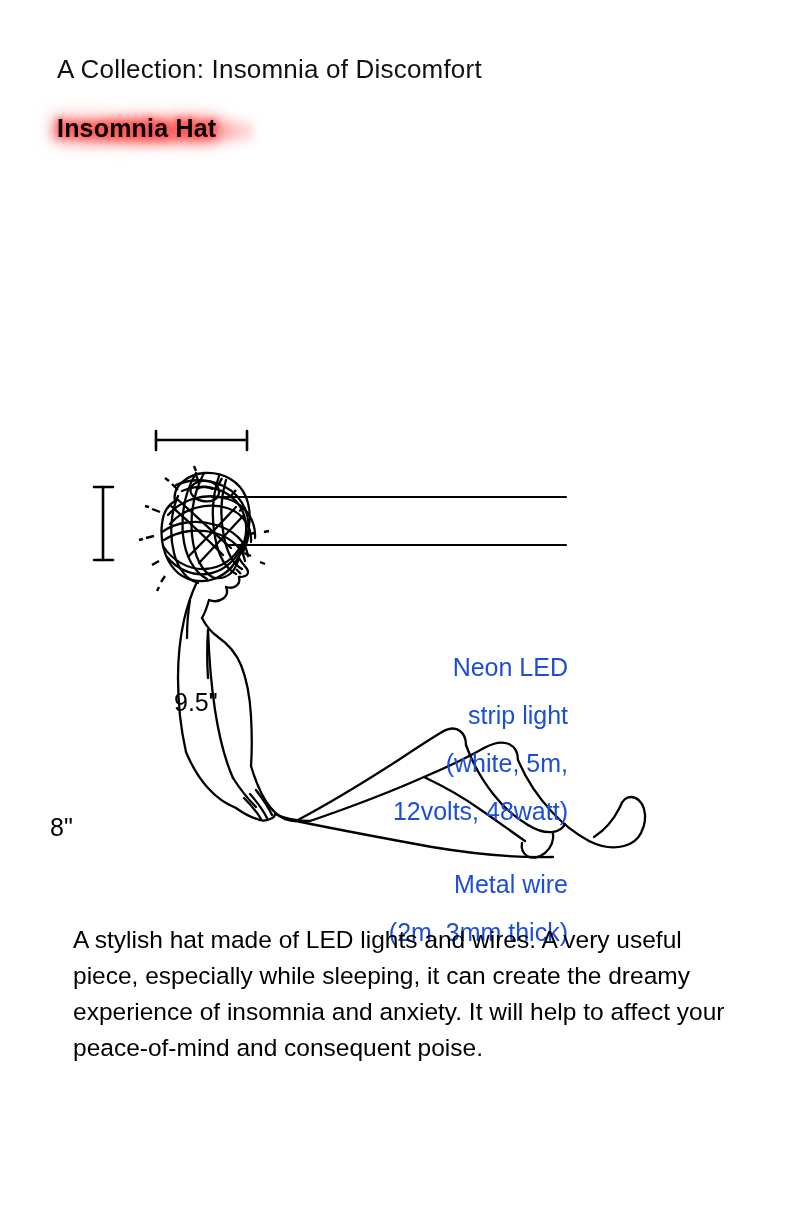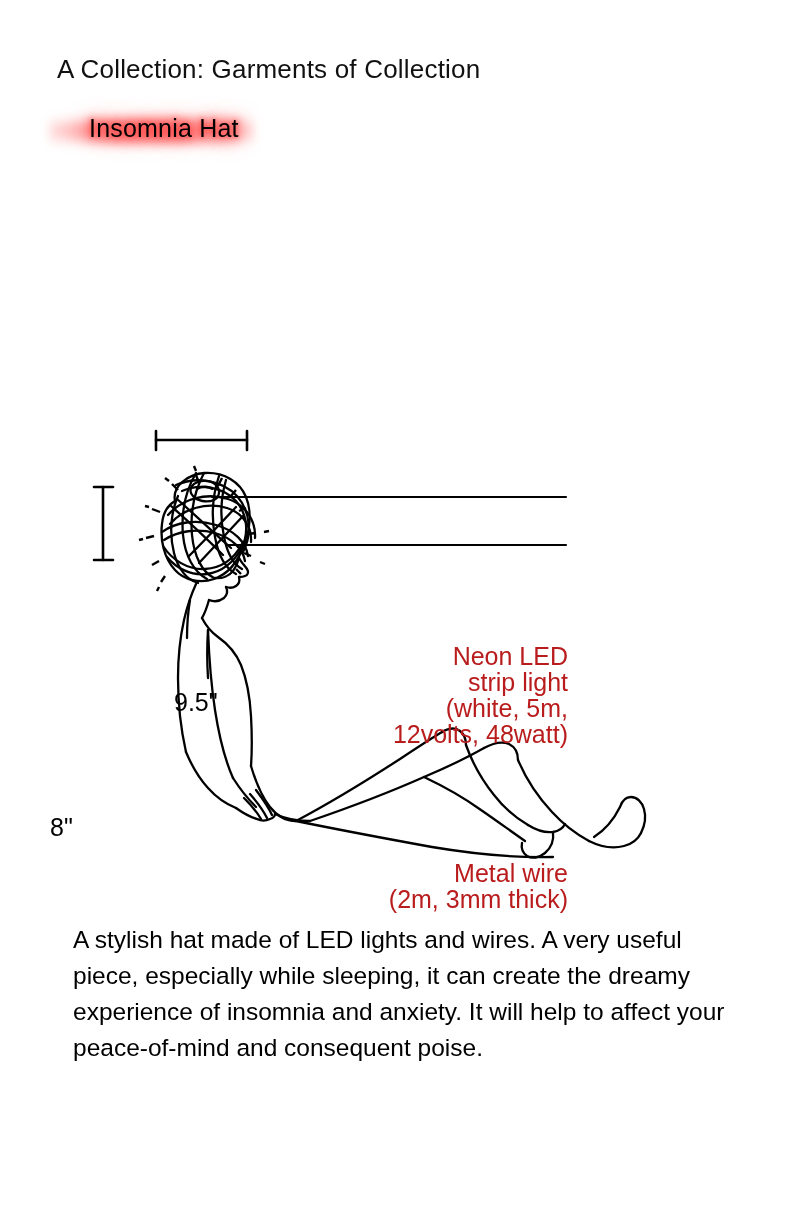--- a/index.html
+++ b/index.html
@@ -26,32 +26,31 @@
   }
 
   #piece-name-wrap {
     position: absolute;
     left: 57px;
     top: 114px;
     height: 34px;
   }
   #piece-name {
     font-size: 25px;
-    font-weight: normal;
+    font-weight: bold;
     letter-spacing: 0.2px;
     white-space: nowrap;
     color: #000000;
     position: relative;
     z-index: 2;
     text-shadow:
        0 0 4px #ff5a5a,
        0 0 9px #ff4040,
        0 0 16px #ff3b3b,
        0 0 24px #ff6a6a;
-    margin-left: 32px;
   }
   #piece-name-glow {
     position: absolute;
     left: -8px;
     top: 2px;
     width: 205px;
     height: 30px;
     border-radius: 6px;
     background: radial-gradient(ellipse at center,
         rgba(255,70,70,0.82) 0%,
@@ -71,22 +70,22 @@
     width: 792px;
     height: 560px;
   }
   #figure-svg { position: absolute; left: 0; top: 0; }
 
   
   .callout {
     position: absolute;
     text-align: right;
     font-size: 25px;
-    line-height: 26px;
-    color: #b91c1c;
+    line-height: 48px;
+    color: #1d4ed8;
     white-space: pre-line;
   }
   #callout-led  { left: 250px; top: 343px; width: 318px; }
   #callout-wire { left: 250px; top: 560px; width: 318px; }
 
   
   .dim-label {
     position: absolute;
     font-size: 25px;
     color: #000000;
@@ -102,21 +101,21 @@
     top: 922px;
     width: 672px;
     font-size: 24.5px;
     line-height: 36px;
     color: #000000;
   }
 </style>
 </head>
 <body>
 
-<div id="collection-title">A Collection: Garments of Collection</div>
+<div id="collection-title">A Collection: Insomnia of Discomfort</div>
 
 <div id="piece-name-wrap">
   <div id="piece-name-glow"></div>
   <div id="piece-name">Insomnia Hat</div>
 </div>
 
 <div id="figure-area">
   <svg id="figure-svg" width="792" height="560" viewBox="0 0 792 560">
 
     <g fill="none" stroke="#000000" stroke-width="2.2" stroke-linecap="round" stroke-linejoin="round">

